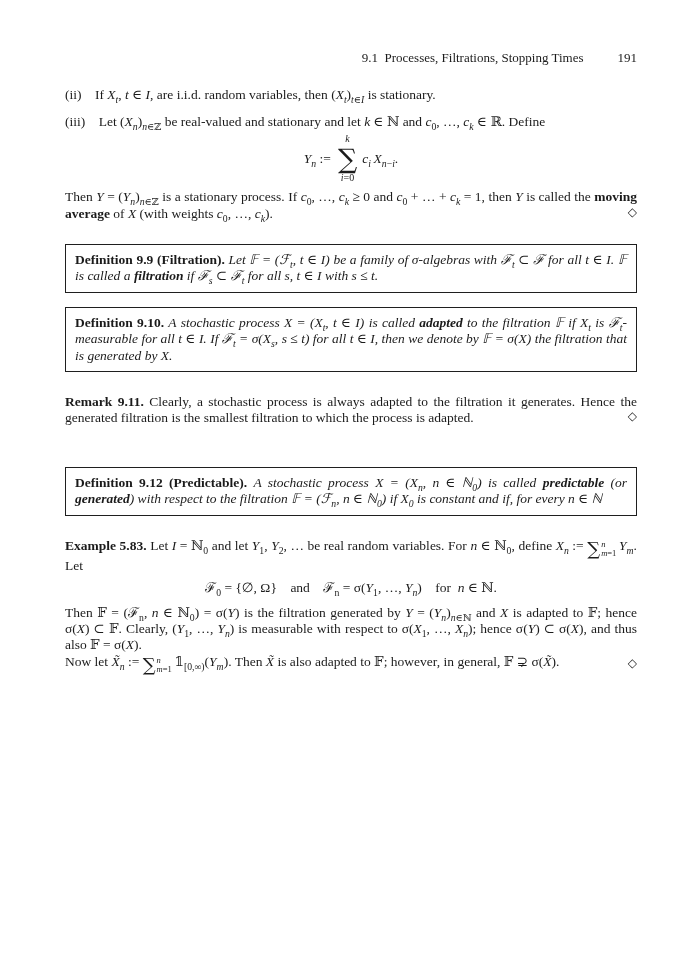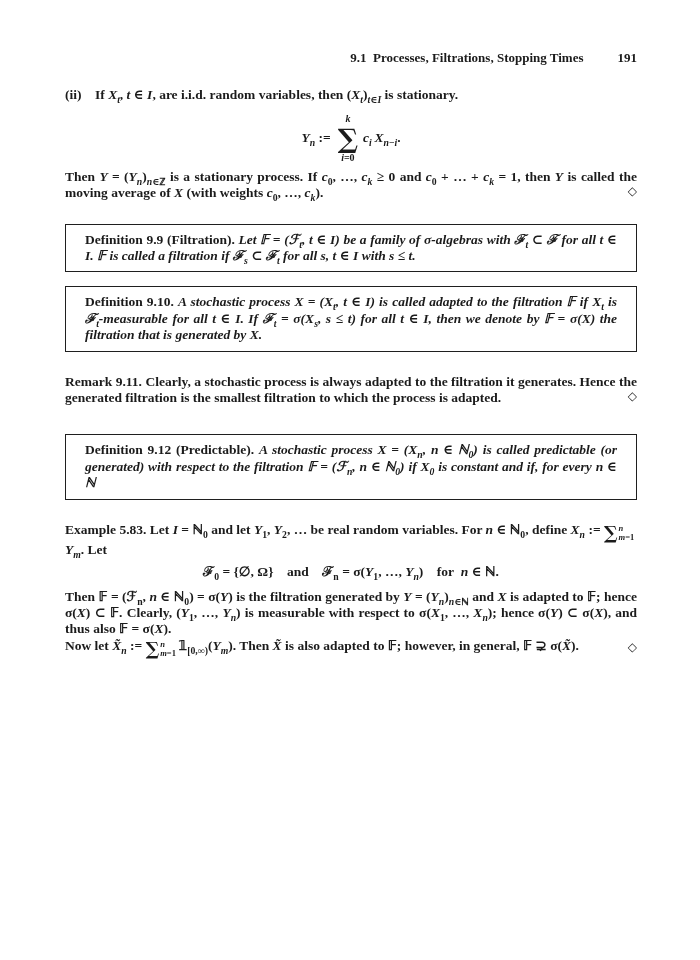--- a/index.html
+++ b/index.html
@@ -1,55 +1,56 @@
 <!DOCTYPE html>
 <html><head>
 <meta charset="utf-8">
 <style>
   html,body{margin:0;padding:0;background:#ffffff;}
   .page{
     width:700px;height:684px;box-sizing:border-box;position:relative;
     background:#ffffff;color:#1b1b1b;
     font-family:"Liberation Serif","DejaVu Serif",serif;
     font-size:13.5px;line-height:16.4px;
-    padding:50px 63px 0 65px;overflow:hidden;font-weight:bold;
+    padding:50px 63px 0 65px;overflow:hidden;
   }
   .header{display:flex;justify-content:flex-end;align-items:baseline;gap:34px;
     font-size:13px;margin-bottom:21px;}
   .para{text-align:justify;margin:0;}
   .rel{position:relative;}
   .qed{position:absolute;right:0;bottom:2px;font-size:12px;color:#2a2a2a;}
   sub{font-size:0.72em;line-height:0;}
-  .box{border:1px solid #1f1f1f;padding:7px 19px;text-align:justify;}
+  .box{border:1px solid #1f1f1f;padding:7px 9px;text-align:justify;}
   .disp{display:flex;justify-content:center;align-items:center;margin:4px 0 6px;}
   .sum-col{display:inline-flex;flex-direction:column;align-items:center;
     margin:0 5px 0 7px;font-size:10px;line-height:10px;}
   .sum-col .sigma{font-size:27px;line-height:27px;font-family:"DejaVu Serif",serif;margin:1px 0;}
   .ceq{text-align:center;margin:6px 0 8px;}
   .isum{display:inline-flex;align-items:center;vertical-align:-5px;}
   .isum .sig{font-size:18px;line-height:18px;font-family:"DejaVu Serif",serif;}
   .isum .lim{display:inline-flex;flex-direction:column;align-items:flex-start;
     font-size:8.5px;line-height:9px;margin-left:1px;}
   .mb9{margin-bottom:9px;}  .mb10{margin-bottom:10px;}
   .mb14{margin-bottom:14px;} .mb22{margin-bottom:22px;}
-  .mb24{margin-bottom:28px;} .mb8{margin-bottom:0;}
+  .mb24{margin-bottom:40px;} .mb8{margin-bottom:0;}
 </style>
 </head>
 <body>
 
 <div class="page">
 
   <div class="header">
     <span>9.1 Processes, Filtrations, Stopping Times</span>
     <span>191</span>
   </div>
 
 
   <p class="para mb10">(ii) If <i>X<sub>t</sub></i>, <i>t</i> ∈ <i>I</i>, are i.i.d. random variables, then (<i>X<sub>t</sub></i>)<sub><i>t</i>∈<i>I</i></sub> is stationary.</p>
 
+  <p class="para">(iii) Let (<i>X<sub>n</sub></i>)<sub><i>n</i>∈ℤ</sub> be real-valued and stationary and let <i>k</i> ∈ ℕ and <i>c</i><sub>0</sub>, …, <i>c<sub>k</sub></i> ∈ ℝ. Define</p>
 
   <div class="disp">
     <span><i>Y<sub>n</sub></i> :=</span>
     <span class="sum-col">
       <span><i>k</i></span>
       <span class="sigma">∑</span>
       <span><i>i</i>=0</span>
     </span>
     <span><i>c<sub>i</sub></i> <i>X</i><sub><i>n</i>−<i>i</i></sub>.</span>
   </div>

